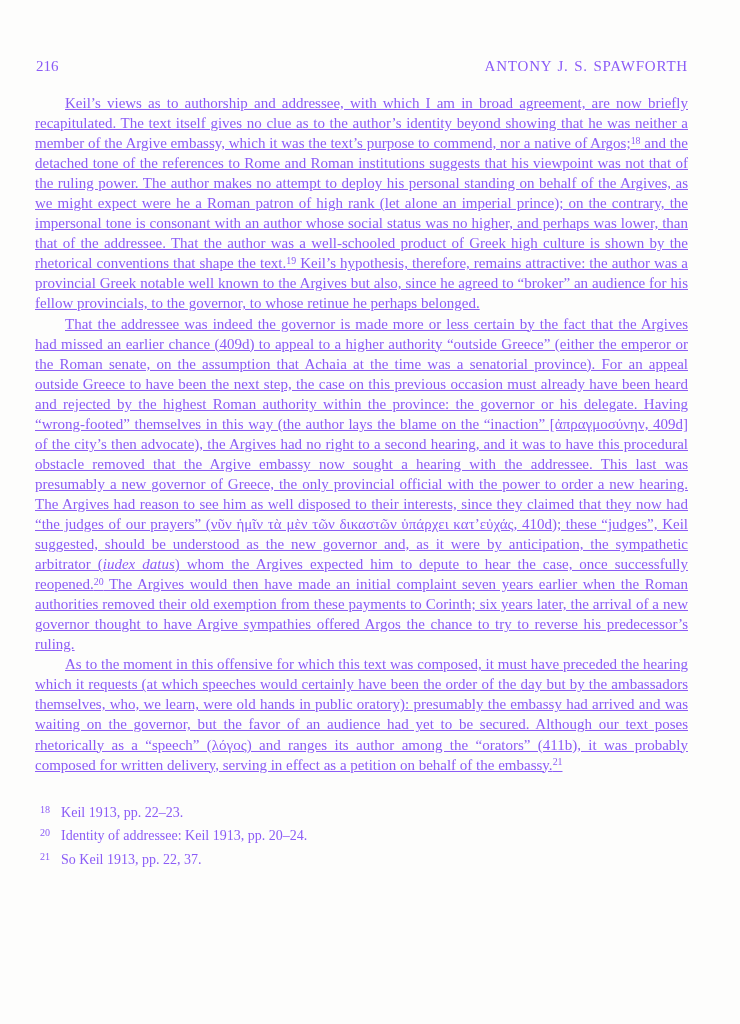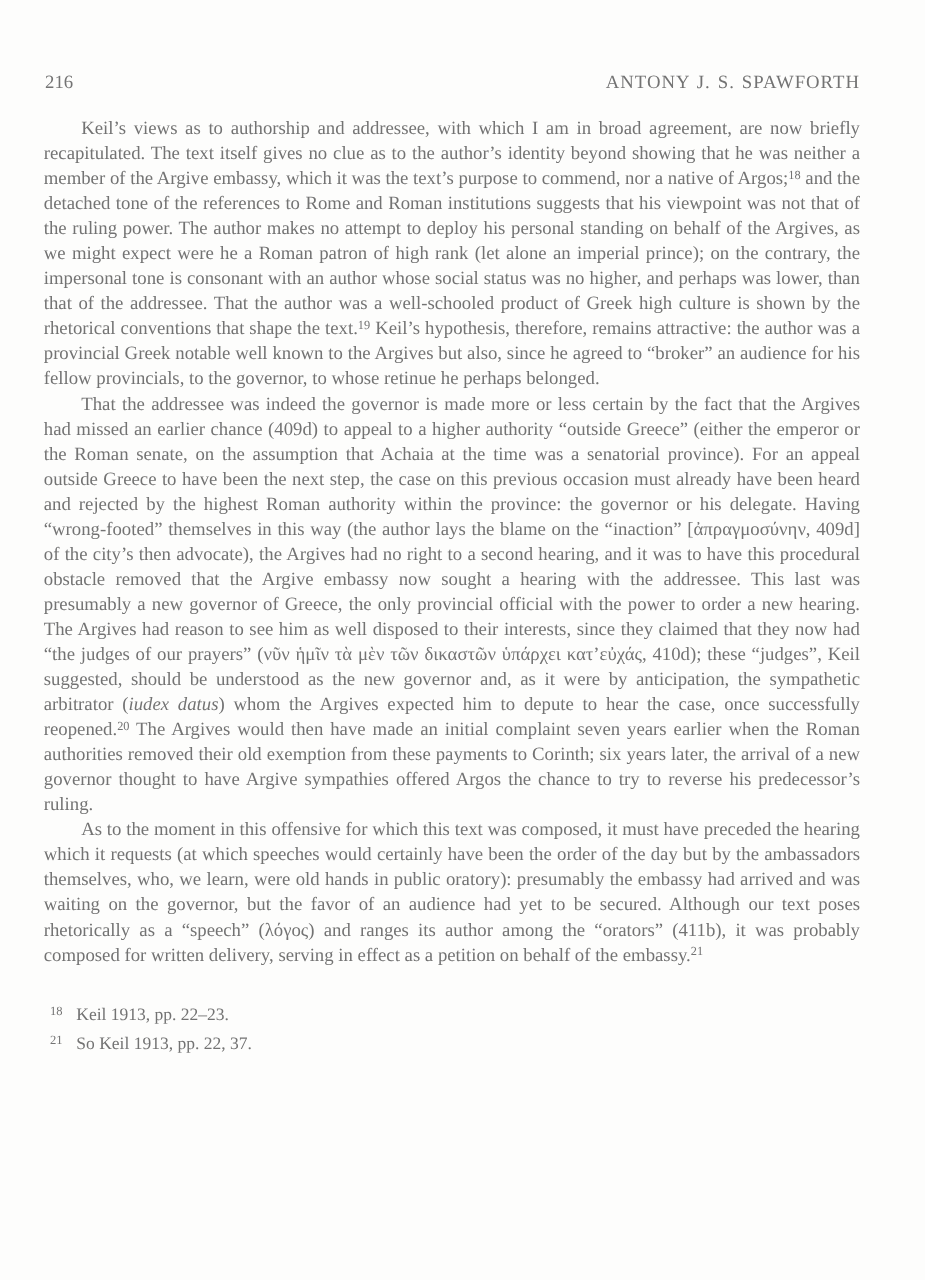--- a/index.html
+++ b/index.html
@@ -34,20 +34,21 @@
     text-align: right;
     letter-spacing: 0.8px;
     word-spacing: 1px;
   }
   .body-text {
     margin-top: 17px;
     font-size: 15px;
     line-height: 20.05px;
     text-align: justify;
     hyphens: none;
+    text-decoration: underline;
   }
   .para {
     margin: 0;
     text-indent: 30px;
   }
   .para sup {
     font-size: 0.66em;
     line-height: 0;
     position: relative;
     top: -0.45em;
@@ -65,29 +66,30 @@
     line-height: 0;
     position: relative;
     top: -0.38em;
     vertical-align: baseline;
     margin-right: 11px;
   }
 </style>
 </head>
 <body>
 
-<div class="page" style="background: rgb(253, 253, 252); color: #737373; padding-left: 35px;">
+<div class="page" style="background: rgb(253, 253, 252); color: #8b5cf6; padding-left: 35px;">
   <header class="page-header">
     <span class="page-number">216</span>
     <span class="running-head">ANTONY J. S. SPAWFORTH</span>
   </header>
 
   <main class="body-text">
       <p class="para"><span>Keil’s views as to authorship and addressee, with which I am in broad agreement, are now briefly recapitulated. The text itself gives no clue as to the author’s identity beyond showing that he was neither a member of the Argive embassy, which it was the text’s purpose to commend, nor a native of Argos;</span><sup>18</sup><span> and the detached tone of the references to Rome and Roman institutions suggests that his viewpoint was not that of the ruling power. The author makes no attempt to deploy his personal standing on behalf of the Argives, as we might expect were he a Roman patron of high rank (let alone an imperial prince); on the contrary, the impersonal tone is consonant with an author whose social status was no higher, and perhaps was lower, than that of the addressee. That the author was a well-schooled product of Greek high culture is shown by the rhetorical conventions that shape the text.</span><sup>19</sup><span> Keil’s hypothesis, therefore, remains attractive: the author was a provincial Greek notable well known to the Argives but also, since he agreed to “broker” an audience for his fellow provincials, to the governor, to whose retinue he perhaps belonged.</span></p>
       <p class="para"><span>That the addressee was indeed the governor is made more or less certain by the fact that the Argives had missed an earlier chance (409d) to appeal to a higher authority “outside Greece” (either the emperor or the Roman senate, on the assumption that Achaia at the time was a senatorial province). For an appeal outside Greece to have been the next step, the case on this previous occasion must already have been heard and rejected by the highest Roman authority within the province: the governor or his delegate. Having “wrong-footed” themselves in this way (the author lays the blame on the “inaction” [ἀπραγμοσύνην, 409d] of the city’s then advocate), the Argives had no right to a second hearing, and it was to have this procedural obstacle removed that the Argive embassy now sought a hearing with the addressee. This last was presumably a new governor of Greece, the only provincial official with the power to order a new hearing. The Argives had reason to see him as well disposed to their interests, since they claimed that they now had “the judges of our prayers” (νῦν ἡμῖν τὰ μὲν τῶν δικαστῶν ὑπάρχει κατ’εὐχάς, 410d); these “judges”, Keil suggested, should be understood as the new governor and, as it were by anticipation, the sympathetic arbitrator (</span><span class="it">iudex datus</span><span>) whom the Argives expected him to depute to hear the case, once successfully reopened.</span><sup>20</sup><span> The Argives would then have made an initial complaint seven years earlier when the Roman authorities removed their old exemption from these payments to Corinth; six years later, the arrival of a new governor thought to have Argive sympathies offered Argos the chance to try to reverse his predecessor’s ruling.</span></p>
       <p class="para"><span>As to the moment in this offensive for which this text was composed, it must have preceded the hearing which it requests (at which speeches would certainly have been the order of the day but by the ambassadors themselves, who, we learn, were old hands in public oratory): presumably the embassy had arrived and was waiting on the governor, but the favor of an audience had yet to be secured. Although our text poses rhetorically as a “speech” (λόγος) and ranges its author among the “orators” (411b), it was probably composed for written delivery, serving in effect as a petition on behalf of the embassy.</span><sup>21</sup></p>
     </main>
 
   <footer class="footnotes">
       <div class="footnote"><sup class="fn-num">18</sup><span>Keil 1913, pp. 22–23.</span></div>
+      <div class="footnote"><sup class="fn-num">20</sup><span>Identity of addressee: Keil 1913, pp. 20–24.</span></div>
       <div class="footnote"><sup class="fn-num">21</sup><span>So Keil 1913, pp. 22, 37.</span></div>
     </footer>
 </div>
 
 </body></html>

